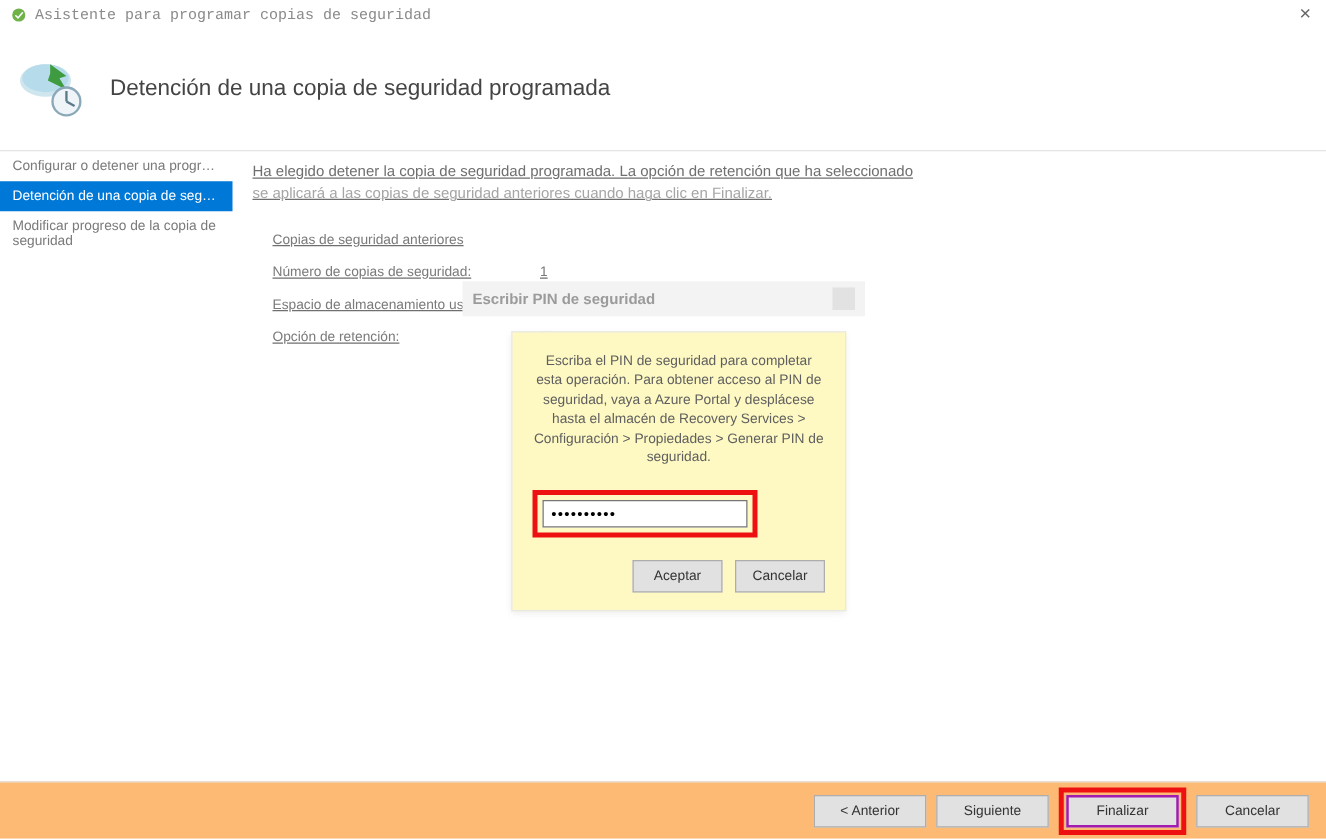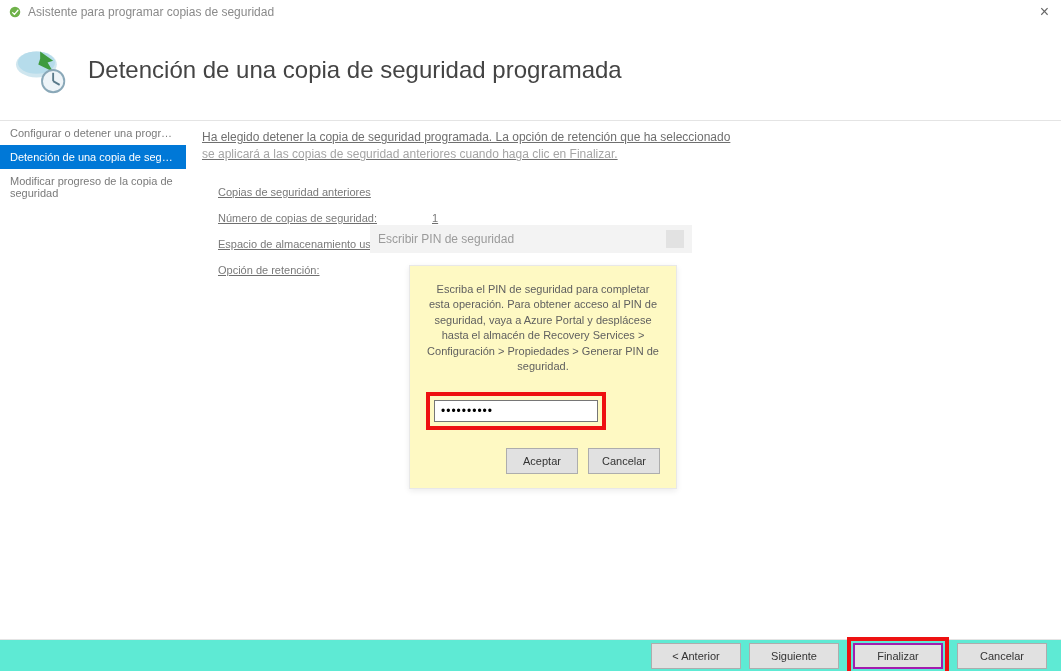--- a/index.html
+++ b/index.html
@@ -1,25 +1,25 @@
 <!DOCTYPE html>
 <html><head>
 <meta charset="utf-8">
 <style>
   * { box-sizing: border-box; margin: 0; padding: 0; }
   body { font-family: "Segoe UI", Tahoma, sans-serif; font-size: 12px; background: #fff; width: 1061px; height: 671px; position: relative; overflow: hidden; }
 
-  .titlebar { display:flex; align-items:center; justify-content:space-between; padding:4px 8px; color:#8a8a8a; height:24px; }
+  .titlebar { display:flex; align-items:center; justify-content:space-between; padding:4px 8px; color:#8a8a8a; height:24px;font-family:Liberation Mono, monospace; }
   .titlebar-left { display:flex; align-items:center; gap:6px; }
   .title-icon { width:14px; height:14px; }
   .close-x { font-size:16px; color:#666; cursor:pointer; padding:0 4px; }
 
   .header-band { display:flex; align-items:center; gap:16px; padding:20px 20px 24px 12px; }
   .header-logo { width:60px; height:52px; }
-  .page-title { font-size:24px; color:#444; font-weight:400; }
+  .page-title { font-size:18px; color:#444; font-weight:400; }
 
   .hr { border:0; border-top:1px solid #e4e4e4; }
 
   .body { display:flex; }
   .sidebar { width:186px; }
   .side-item { padding:6px 10px; font-size:11px; color:#7a7a7a; white-space:nowrap; overflow:hidden; text-overflow:ellipsis; cursor:pointer; }
   .side-item.selected { background:#0078d7; color:#fff; }
   .side-overflow { padding:6px 10px; font-size:11px; color:#7a7a7a; }
 
   .content { flex:1; padding:8px 40px 8px 16px; position:relative; color:#6f6f6f;text-decoration:underline; }
@@ -28,34 +28,34 @@
 
   .group { margin-top:10px; padding:12px 16px 30px 16px; position:relative; width:640px; }
   .group-title { position:relative; top:0; left:0; color:#7a7a7a; font-size:11px; }
   .row { display:flex; align-items:center; gap:14px; margin-top:14px; font-size:11px; }
   .row .lbl { color:#7a7a7a; width:200px; }
   .row .val { color:#7a7a7a; }
 
   .dim-link { color:#9aa0a6; font-size:11px; }
 
   
-  .pin-bar { position:absolute; left:370px; top:225px; width:322px; height:28px; background:#f3f3f3; display:flex; align-items:center; padding:0 8px; color:#9b9b9b; font-size:12px; }
+  .pin-bar { position:absolute; left:370px; top:225px; width:322px; height:28px; background:#f3f3f3; display:flex; align-items:center; padding:0 8px; color:#9b9b9b; font-size:12px;font-weight:bold; }
   .pin-bar .sq { margin-left:auto; width:18px; height:18px; background:#e2e2e2; }
   .hidden-overlap { position:absolute; left:500px; top:314px; font-size:11px; color:#8a8a8a; }
 
   
   .dialog { position:absolute; left:409px; top:265px; width:268px; background:#fef9c3; border:1px solid #e8e8e8; padding:16px 16px 14px 16px; box-shadow:0 2px 6px rgba(0,0,0,0.08); }
   .dialog .msg { font-size:11px; color:#5f5f5f; text-align:center; line-height:1.4; }
   .red-frame { border:4px solid #e11; padding:4px; margin-top:18px; width:180px; }
   .pin-input { width:100%; height:22px; border:1px solid #767676; padding:2px 6px; font-size:12px; letter-spacing:1px; }
   .dialog-buttons { display:flex; gap:10px; justify-content:flex-end; margin-top:18px;align-items:center; }
   .btn { min-width:72px; height:26px; background:#e1e1e1; border:1px solid #adadad; font-size:11px; color:#333; cursor:pointer; }
 
   
-  .footer { position:absolute; left:0; right:0; bottom:0; height:32px; border-top:1px solid #e4e4e4; display:flex; align-items:center; justify-content:flex-end; gap:8px; padding:0 14px 0 0; background:#5eead4; }
+  .footer { position:absolute; left:0; right:0; bottom:0; height:46px; border-top:1px solid #e4e4e4; display:flex; align-items:center; justify-content:flex-end; gap:8px; padding:0 14px 0 0; background:#fdba74; }
   .fbtn { width:90px; height:26px; background:#e1e1e1; border:1px solid #adadad; font-size:11px; color:#333; cursor:pointer; }
   .finish-wrap { border:4px solid #e11; padding:2px; }
   .fbtn.primary { border:2px solid #a21caf; background:#e1e1e1; }
 </style>
 </head>
 <body>
 
 <div class="titlebar">
   <div class="titlebar-left">
     <svg class="title-icon" viewBox="0 0 24 24">

